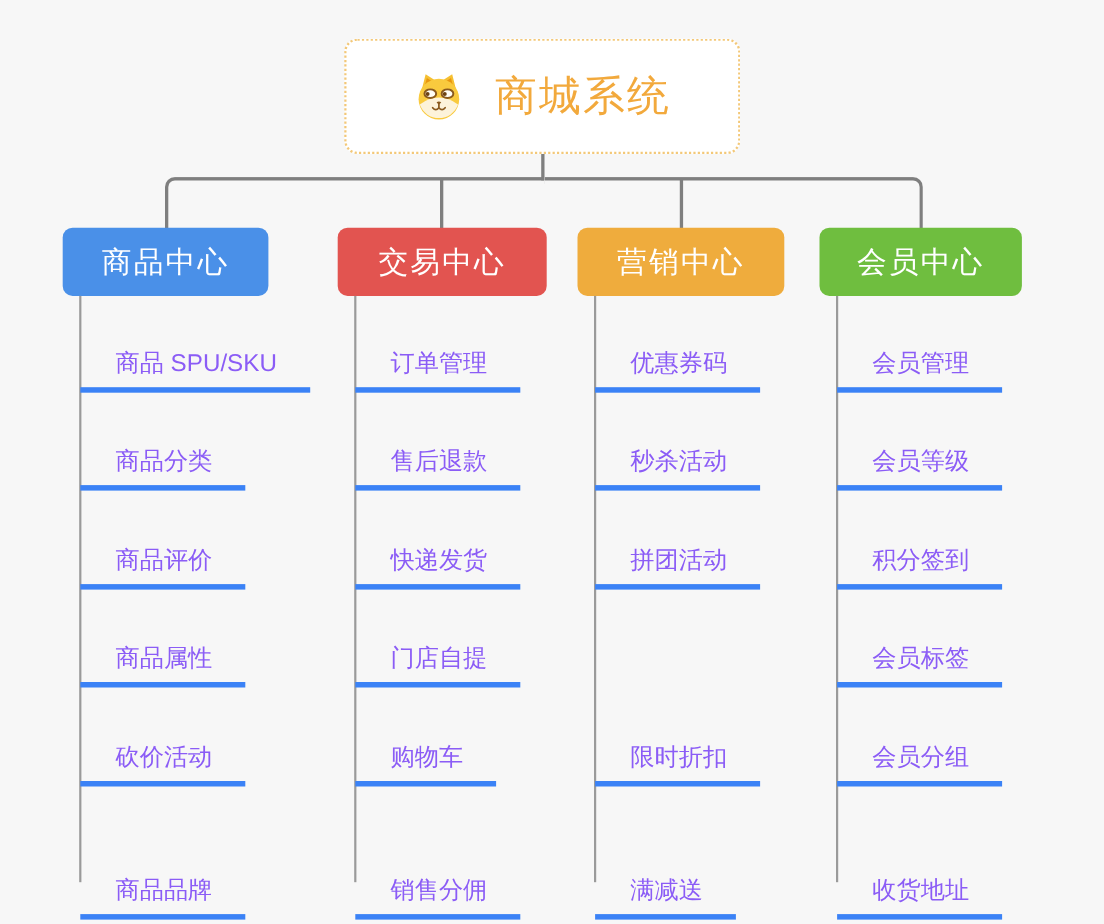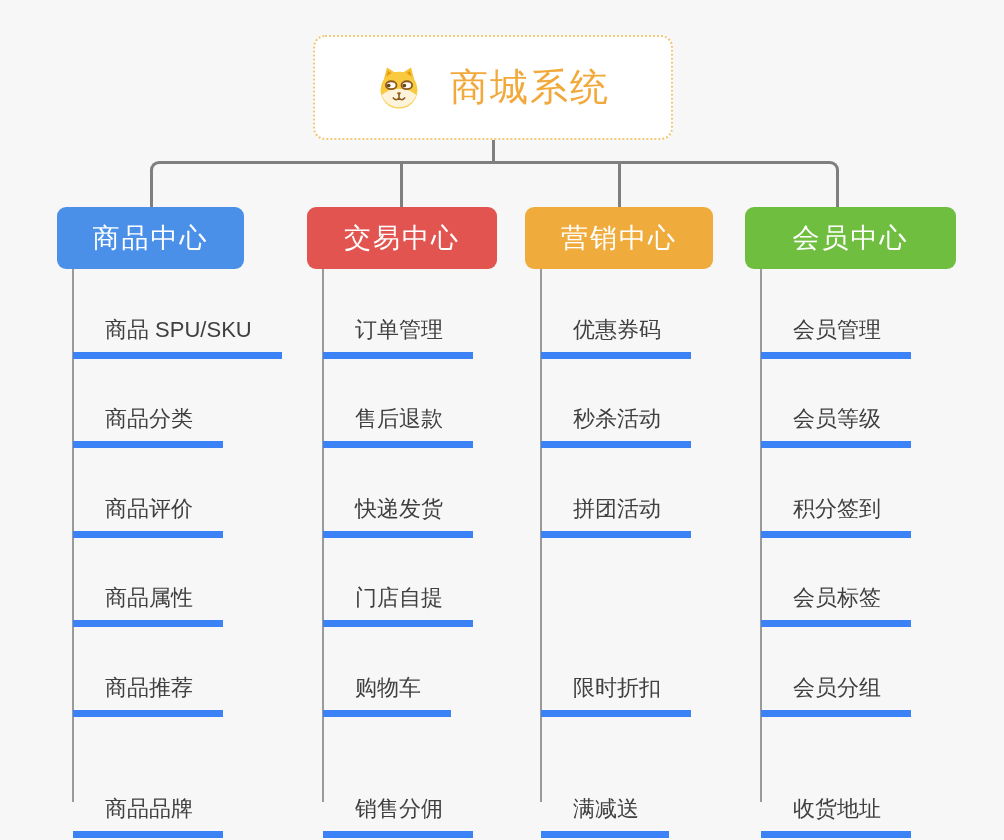--- a/index.html
+++ b/index.html
@@ -20,32 +20,32 @@
   .mid-drop{top:163px;height:45px;width:3px;}
   .md1{left:400px;}
   .md2{left:618px;}
 
   
   .branch{position:absolute;top:207px;height:62px;border-radius:9px;color:#ffffff;font-size:27px;
           letter-spacing:2px;display:flex;align-items:center;justify-content:center;cursor:default;}
   .b0{left:57px;width:187px;}
   .b1{left:307px;width:190px;}
   .b2{left:525px;width:188px;}
-  .b3{left:745px;width:211px;}
+  .b3{left:745px;width:184px;}
 
   
   .trunk{position:absolute;top:269px;height:533px;width:2px;background:#9a9a9a;}
   .t0{left:72px;}
   .t1{left:322px;}
   .t2{left:540px;}
   .t3{left:760px;}
 
   
-  .child{position:absolute;font-size:22px;line-height:30px;color:#404040;white-space:nowrap;
-         padding:0 30px 7px 32px;border-bottom:7px solid #3b82f6;text-align:right;}
+  .child{position:absolute;font-size:22px;line-height:30px;color:#8b5cf6;white-space:nowrap;
+         padding:0 30px 7px 32px;border-bottom:5px solid #3b82f6;text-align:right;}
   .c0{left:73px;}
   .c1{left:323px;}
   .c2{left:541px;}
   .c3{left:761px;}
   .r0{top:315px;}
   .r1{top:404px;}
   .r2{top:494px;}
   .r3{top:583px;}
   .r4{top:673px;}
   .r5{top:794px;}
@@ -96,21 +96,21 @@
 
   <div class="trunk t0"></div>
   <div class="trunk t1"></div>
   <div class="trunk t2"></div>
   <div class="trunk t3"></div>
 
   <div class="child c0 r0">商品 SPU/SKU</div>
   <div class="child c0 r1">商品分类</div>
   <div class="child c0 r2">商品评价</div>
   <div class="child c0 r3">商品属性</div>
-  <div class="child c0 r4">商品推荐</div>
+  <div class="child c0 r4">砍价活动</div>
   <div class="child c0 r5">商品品牌</div>
 
   <div class="child c1 r0">订单管理</div>
   <div class="child c1 r1">售后退款</div>
   <div class="child c1 r2">快递发货</div>
   <div class="child c1 r3">门店自提</div>
   <div class="child c1 r4">购物车</div>
   <div class="child c1 r5">销售分佣</div>
 
   <div class="child c2 r0">优惠券码</div>

